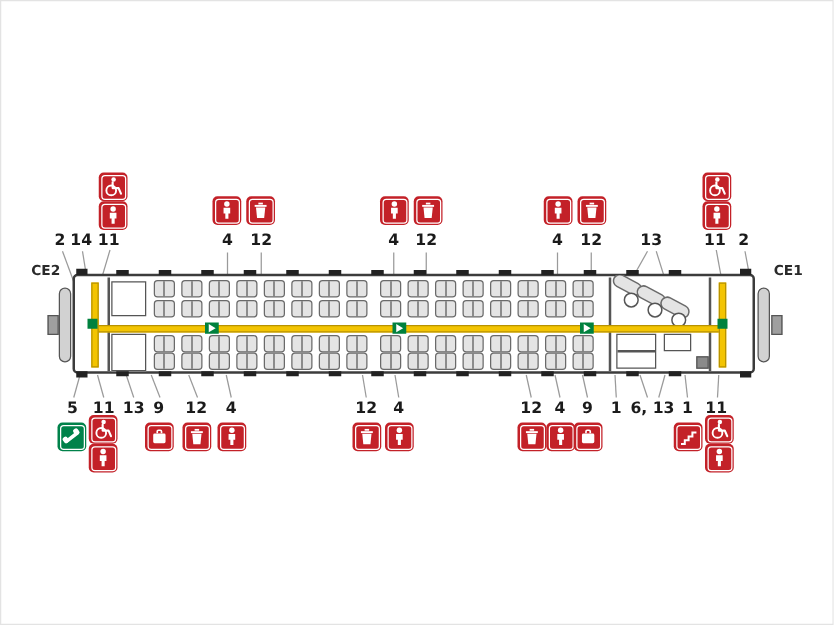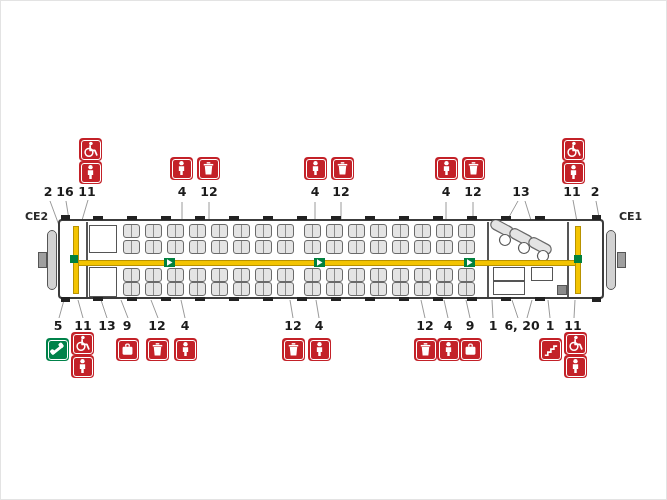--- a/index.html
+++ b/index.html
@@ -228,21 +228,21 @@
       </svg>
     </div>
     <div class="marker" style="left: 463px; top: 257px; background: rgb(0, 129, 62);">
       <svg width="9" height="9" viewBox="0 0 9 9">
         <polygon points="2,1.2 7.5,4.5 2,7.8" fill="#fff"></polygon>
       </svg>
     </div>
     <div class="door-marker" style="left: 69px; top: 254px; background: rgb(0, 129, 62);"></div>
     <div class="door-marker" style="left: 573px; top: 254px; background: rgb(0, 129, 62);"></div>
     <div class="callout top" style="left: 47px;">2</div>
-    <div class="callout top" style="left: 64px;">16</div>
+    <div class="callout top" style="left: 64px;">14</div>
     <div class="callout top" style="left: 86px;">11</div>
     <div class="callout top" style="left: 181px;">4</div>
     <div class="callout top" style="left: 208px;">12</div>
     <div class="callout top" style="left: 314px;">4</div>
     <div class="callout top" style="left: 340px;">12</div>
     <div class="callout top" style="left: 445px;">4</div>
     <div class="callout top" style="left: 472px;">12</div>
     <div class="callout top" style="left: 520px;">13</div>
     <div class="callout top" style="left: 571px;">11</div>
     <div class="callout top" style="left: 594px;">2</div>
@@ -251,21 +251,21 @@
     <div class="callout bottom" style="left: 106px;">13</div>
     <div class="callout bottom" style="left: 126px;">9</div>
     <div class="callout bottom" style="left: 156px;">12</div>
     <div class="callout bottom" style="left: 184px;">4</div>
     <div class="callout bottom" style="left: 292px;">12</div>
     <div class="callout bottom" style="left: 318px;">4</div>
     <div class="callout bottom" style="left: 424px;">12</div>
     <div class="callout bottom" style="left: 447px;">4</div>
     <div class="callout bottom" style="left: 469px;">9</div>
     <div class="callout bottom" style="left: 492px;">1</div>
-    <div class="callout bottom" style="left: 521px;">6, 20</div>
+    <div class="callout bottom" style="left: 521px;">6, 13</div>
     <div class="callout bottom" style="left: 549px;">1</div>
     <div class="callout bottom" style="left: 572px;">11</div>
     <div class="badge" style="left: 78px; top: 137px; background: rgb(195, 33, 40);">
       <div class="badge-inner"></div>
       <svg width="19" height="19" viewBox="0 0 20 20">
         <circle cx="8.4" cy="13" r="4.1" fill="none" stroke="#fff" stroke-width="1.6"></circle>
         <circle cx="10.4" cy="3.7" r="1.9" fill="#fff"></circle>
         <path d="M9.6 6.1v4.9h5l2 4.7" fill="none" stroke="#fff" stroke-width="1.8" stroke-linecap="round" stroke-linejoin="round"></path>
       </svg>
     </div>

